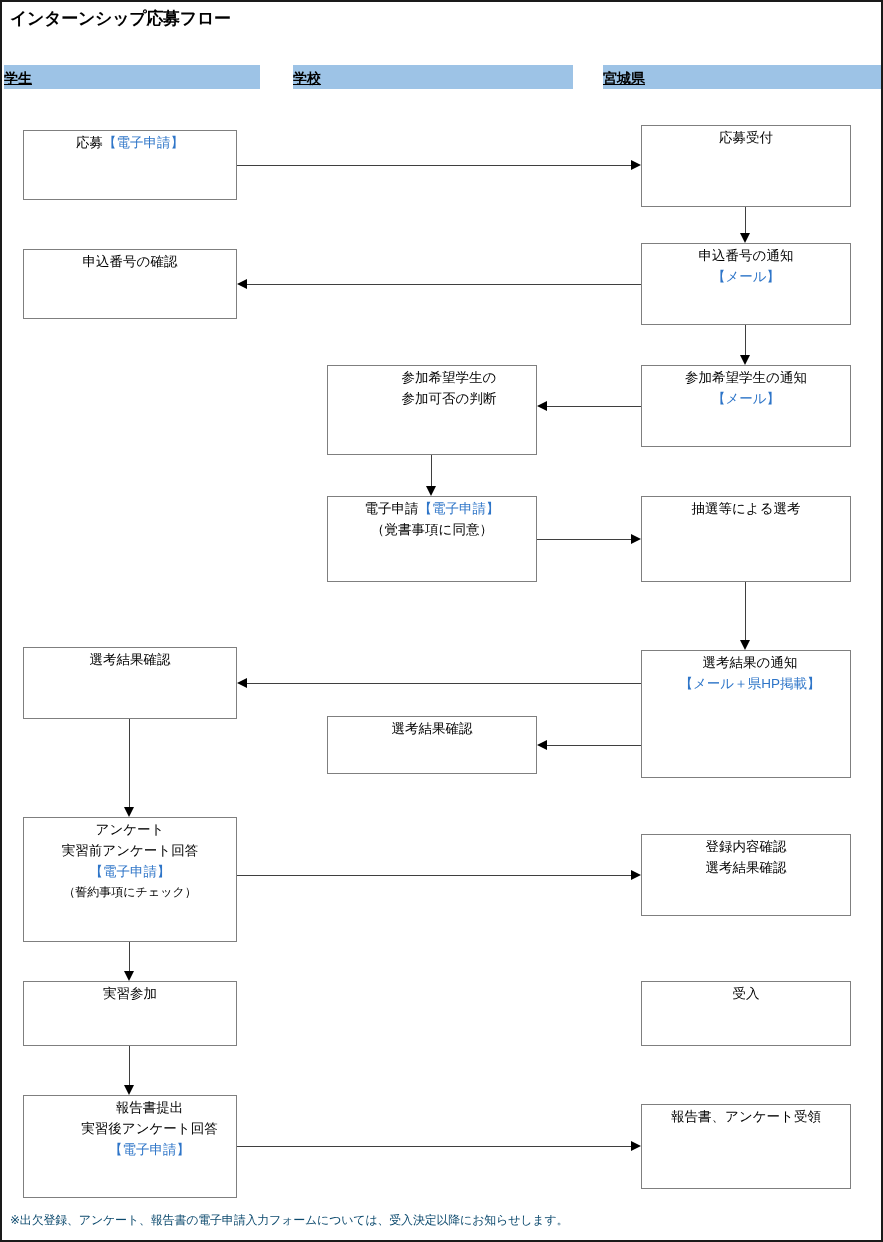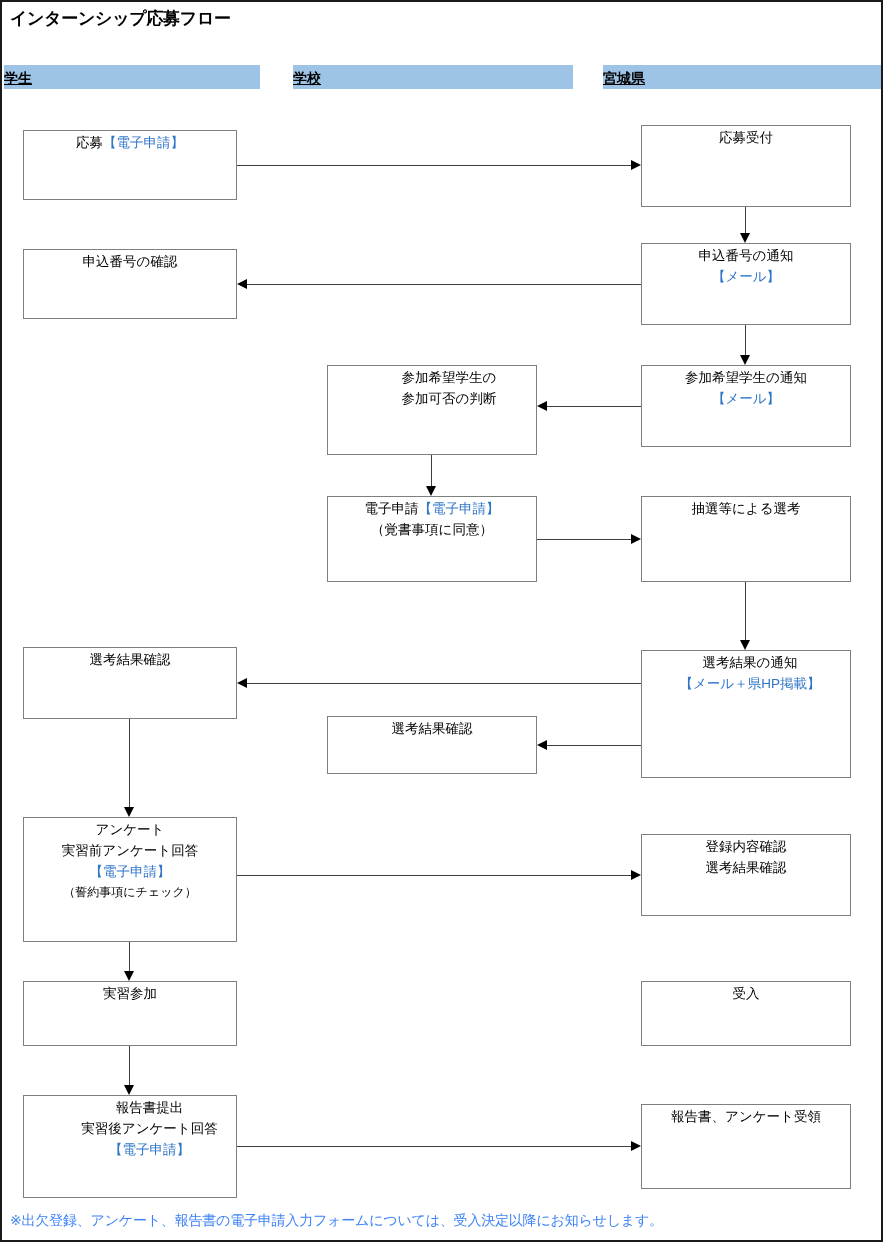--- a/index.html
+++ b/index.html
@@ -92,22 +92,22 @@
     border-left: 5.5px solid transparent;
     border-right: 5.5px solid transparent;
     border-top: 10px solid #000000;
   }
 
   
   .footnote {
     position: absolute;
     left: 8px;
     top: 1210px;
-    font-size: 14px;
-    color: #3b82f6;
+    font-size: 12px;
+    color: #0c4a6e;
     white-space: nowrap;
     letter-spacing: -0.2px;
     text-align: center;
   }
 </style>
 </head>
 <body>
 
 <div id="page">
 

